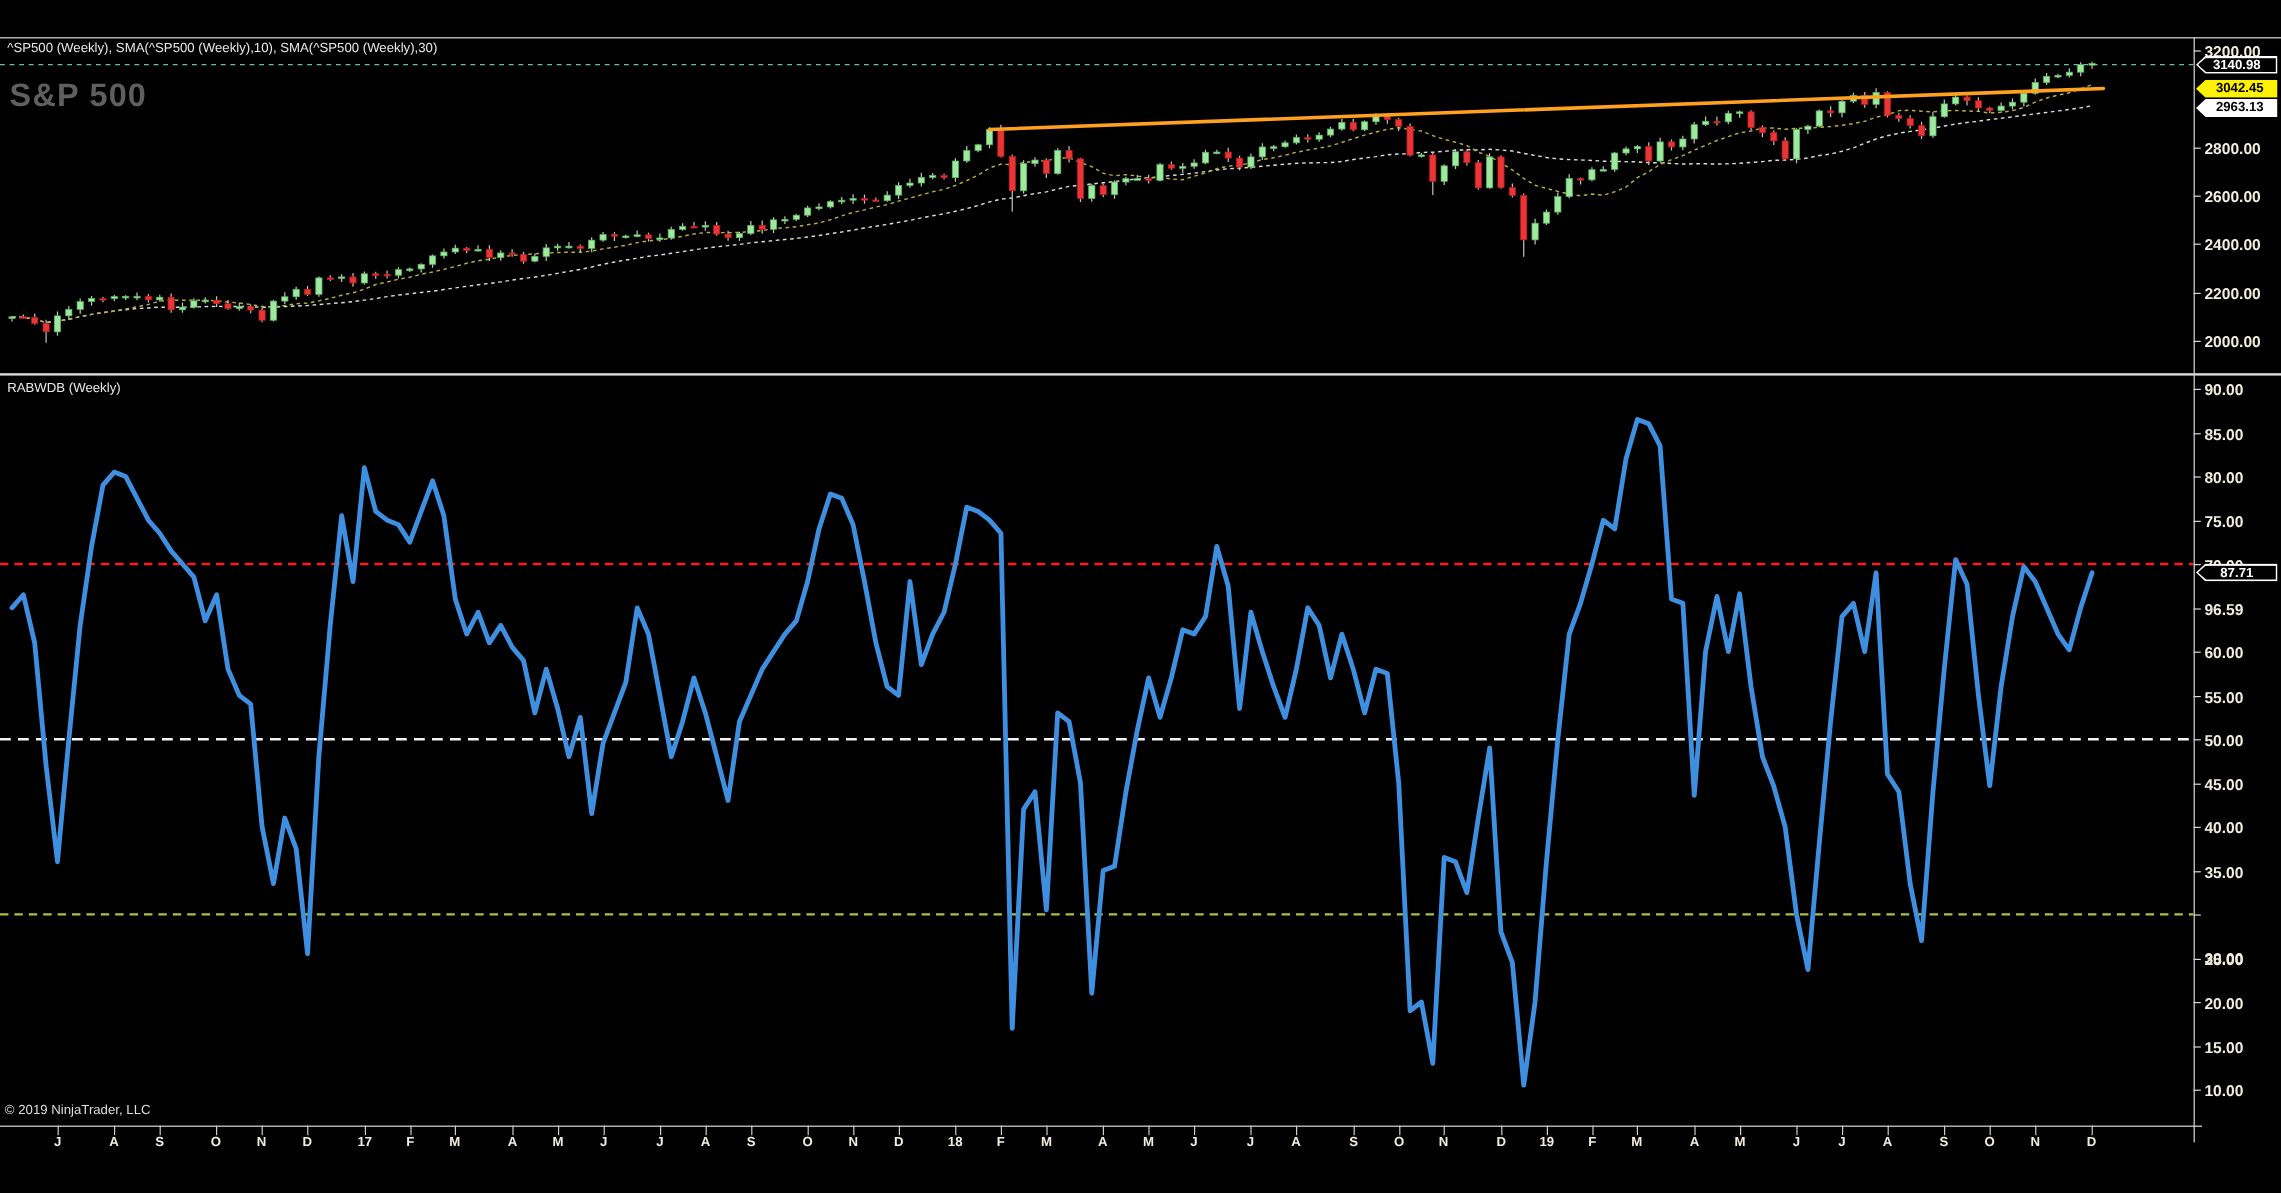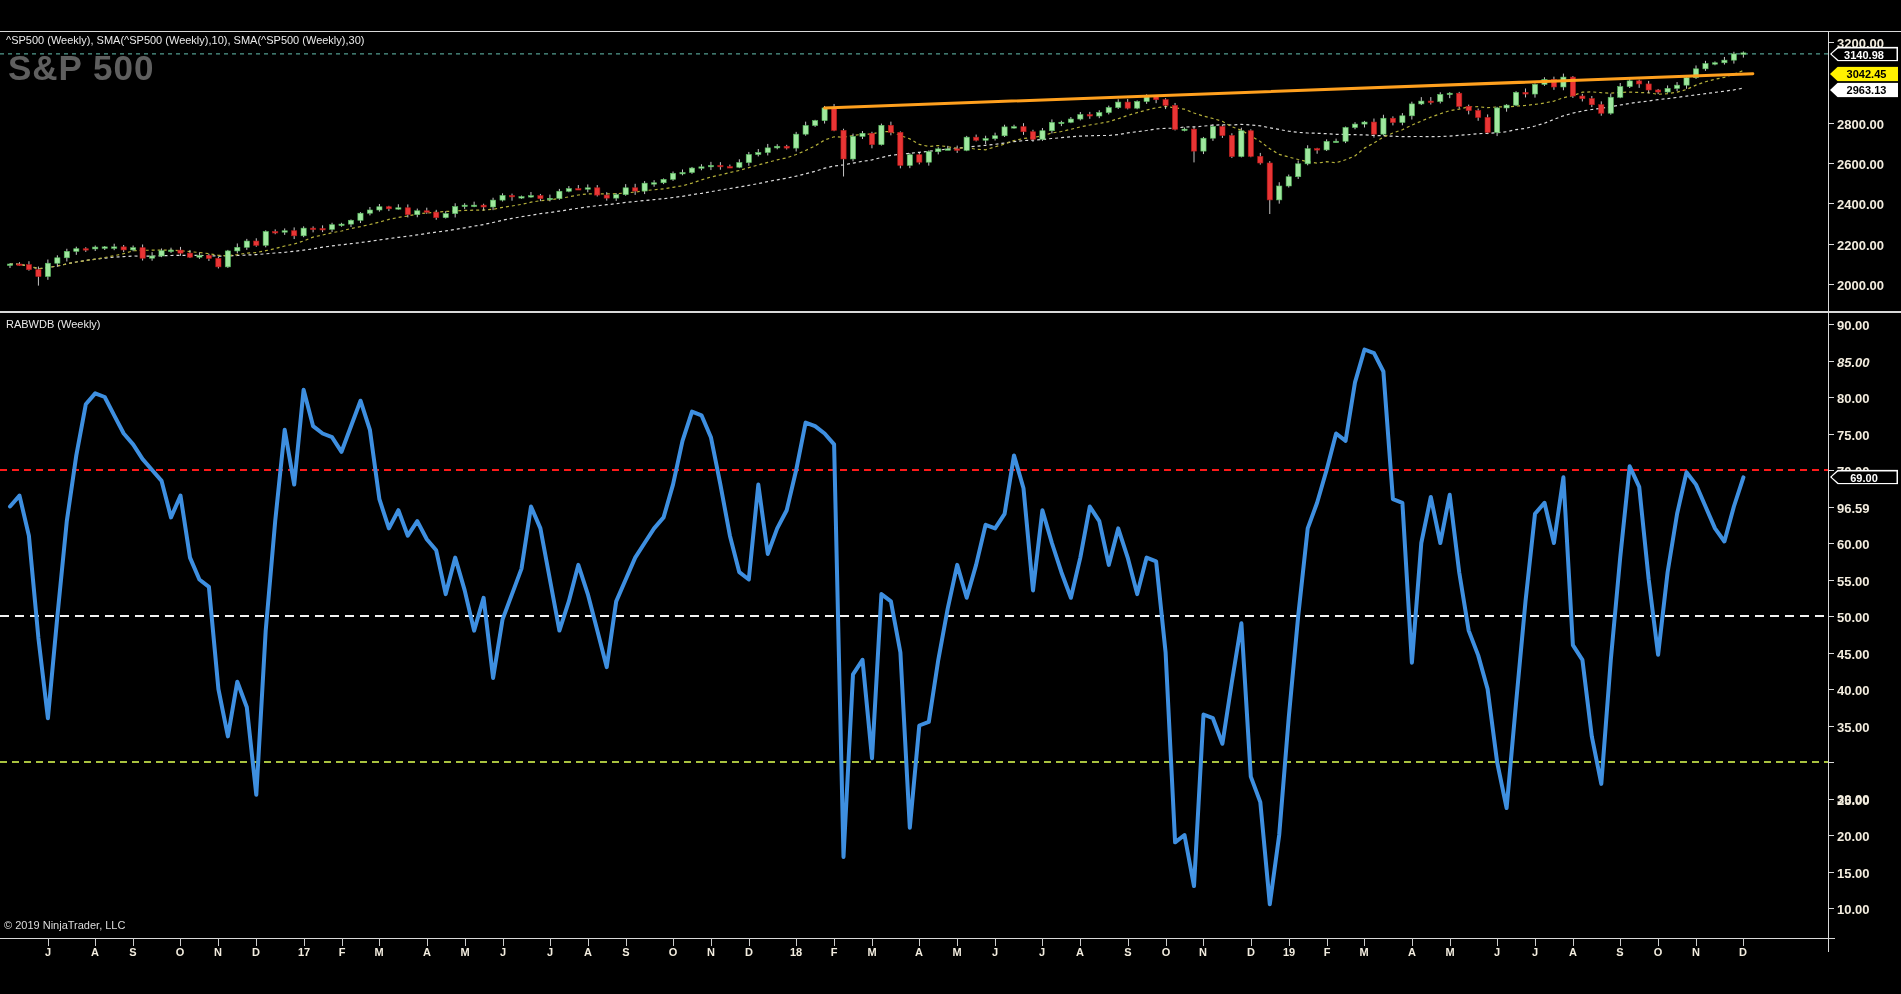--- a/index.html
+++ b/index.html
@@ -1,21 +1,21 @@
 <!DOCTYPE html>
 <html><head>
 <meta charset="utf-8">
 <style>
   html,body{margin:0;padding:0;background:#000;}
   .stage{position:relative;width:1901px;height:994px;background:#000;overflow:hidden;
          font-family:"Liberation Sans","DejaVu Sans",sans-serif;}
   .title{position:absolute;top:5px;left:0;width:100%;text-align:center;color:#ffffff;
          font-size:14px;letter-spacing:.2px;}
   .panel-label{position:absolute;left:6px;color:#e9e9e9;font-size:11px;}
-  .watermark{position:absolute;left:8px;top:48px;color:#5f5f5f;font-size:35px;font-weight:700;
+  .watermark{position:absolute;left:8px;top:64px;color:#5f5f5f;font-size:27px;font-weight:700;
              letter-spacing:1px;}
   .copyright{position:absolute;left:4px;top:919px;color:#dddddd;font-size:11px;}
   .hline{position:absolute;background:#d9d9d9;height:1px;}
   .vline{position:absolute;background:#d9d9d9;width:1px;}
   .ytick-label{position:absolute;left:1837px;color:#f3eddf;font-size:13px;font-weight:700;
                transform:translateY(-50%);white-space:nowrap;}
   .ytick-mark{position:absolute;left:1828px;width:6px;height:1px;background:#d9d9d9;}
   .xtick-mark{position:absolute;top:938px;width:1px;height:8px;background:#cccccc;}
   .xtick-label{position:absolute;top:946px;color:#f3eddf;font-size:11px;font-weight:700;
                transform:translateX(-50%);}
@@ -436,21 +436,21 @@
       <div class="ytick-label" style="top: 163.5px;">2600.00</div>
       <div class="ytick-mark" style="top: 203px;"></div>
       <div class="ytick-label" style="top: 203.5px;">2400.00</div>
       <div class="ytick-mark" style="top: 244px;"></div>
       <div class="ytick-label" style="top: 244.5px;">2200.00</div>
       <div class="ytick-mark" style="top: 284px;"></div>
       <div class="ytick-label" style="top: 284.5px;">2000.00</div>
       <div class="ytick-mark" style="top: 324px;"></div>
       <div class="ytick-label" style="top: 324.5px;">90.00</div>
       <div class="ytick-mark" style="top: 361px;"></div>
-      <div class="ytick-label" style="top: 361.5px; font-style: italic;">85.00</div>
+      <div class="ytick-label" style="top: 361.5px;">85.00</div>
       <div class="ytick-mark" style="top: 397px;"></div>
       <div class="ytick-label" style="top: 397.5px;">80.00</div>
       <div class="ytick-mark" style="top: 434px;"></div>
       <div class="ytick-label" style="top: 434.5px;">75.00</div>
       <div class="ytick-mark" style="top: 470px;"></div>
       <div class="ytick-label" style="top: 470.5px;">70.00</div>
       <div class="ytick-mark" style="top: 507px;"></div>
       <div class="ytick-label" style="top: 507.5px;">96.59</div>
       <div class="ytick-mark" style="top: 543px;"></div>
       <div class="ytick-label" style="top: 543.5px;">60.00</div>
@@ -561,17 +561,17 @@
       <div class="xtick-mark" style="left: 1743px;"></div>
       <div class="xtick-label" style="left: 1743px;">D</div>
     </div>
   <div id="tags">
       <div class="tag outline" style="top: 54px;">
         <div class="tag-in">3140.98</div>
       </div>
       <div class="tag yellow" style="top: 74px;">3042.45</div>
       <div class="tag white" style="top: 90px;">2963.13</div>
       <div class="tag outline" style="top: 477px;">
-        <div class="tag-in">69.00</div>
+        <div class="tag-in">87.71</div>
       </div>
     </div>
 
 </div>
 
 </body></html>

